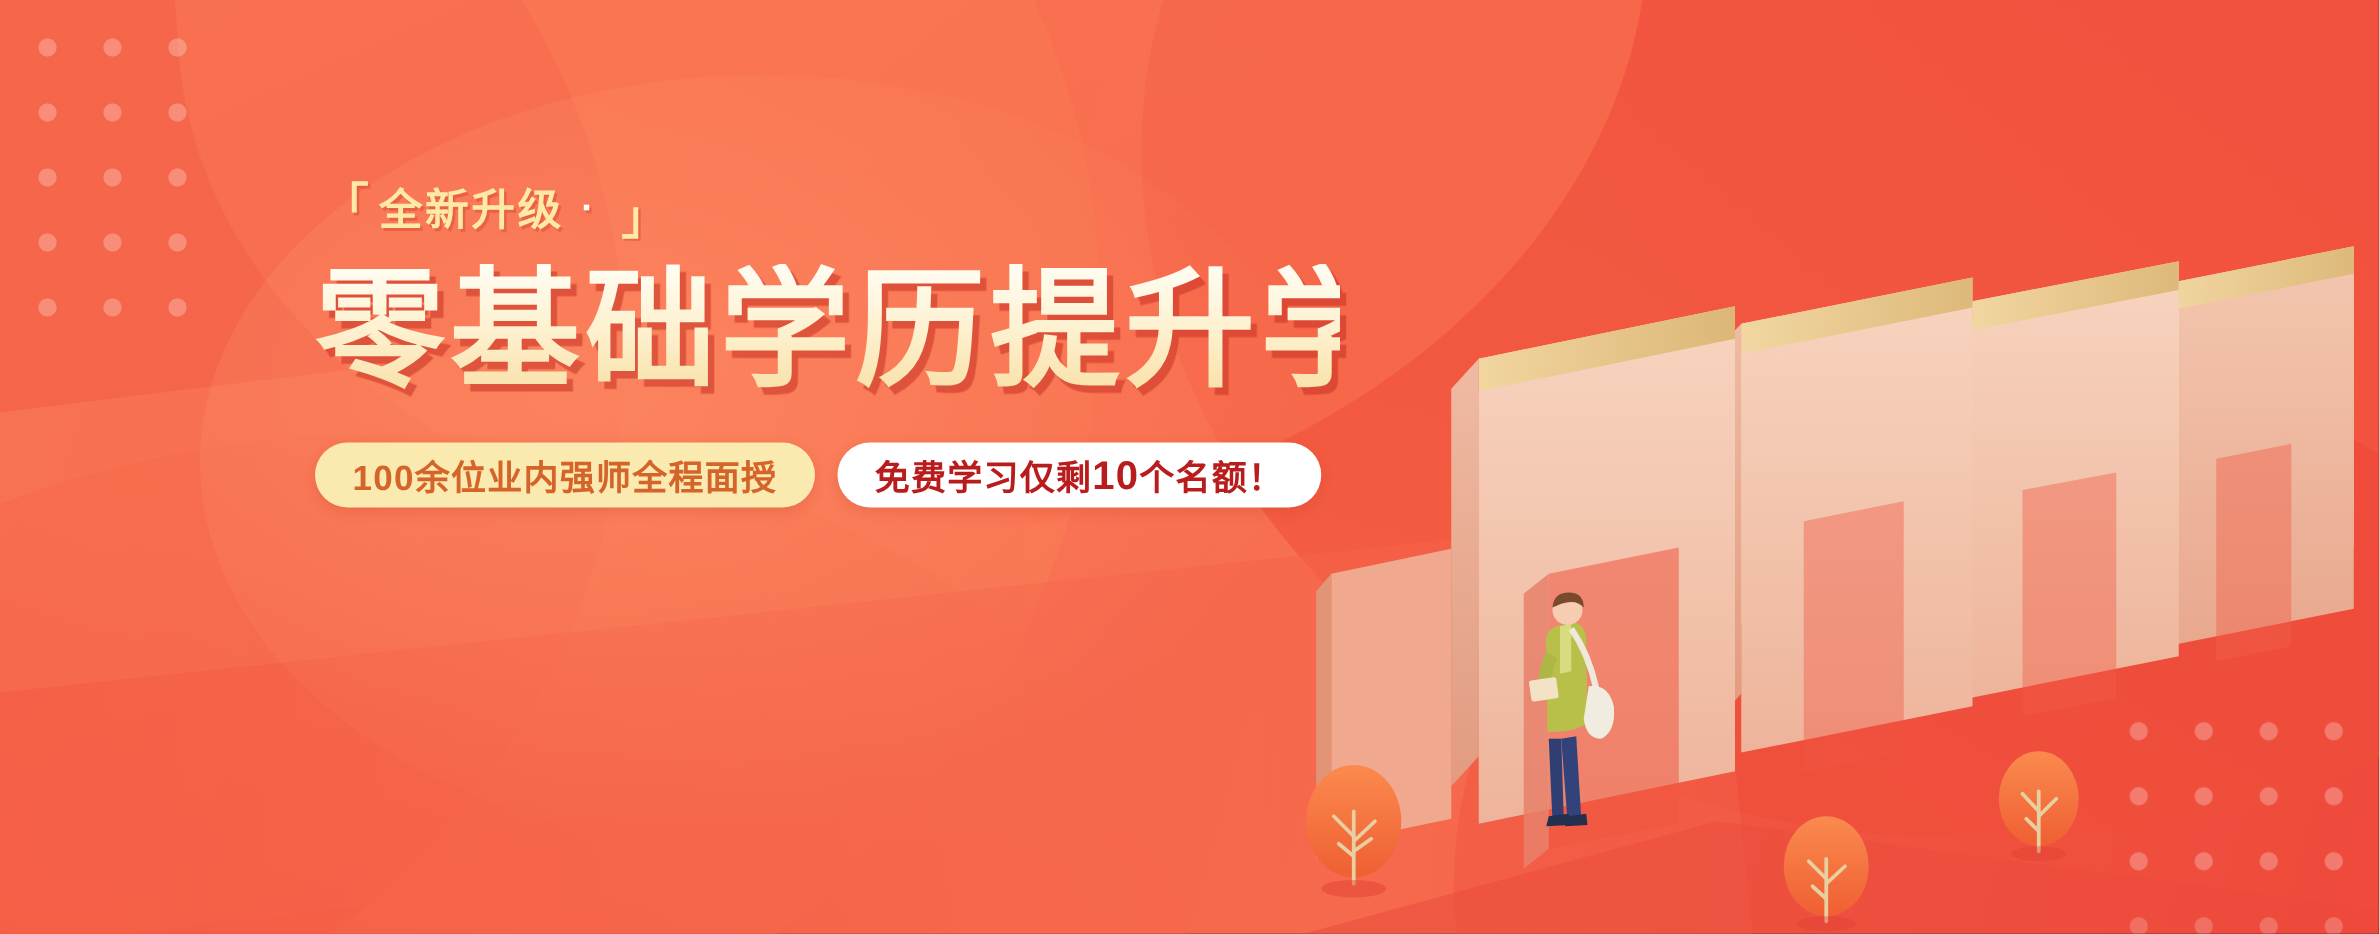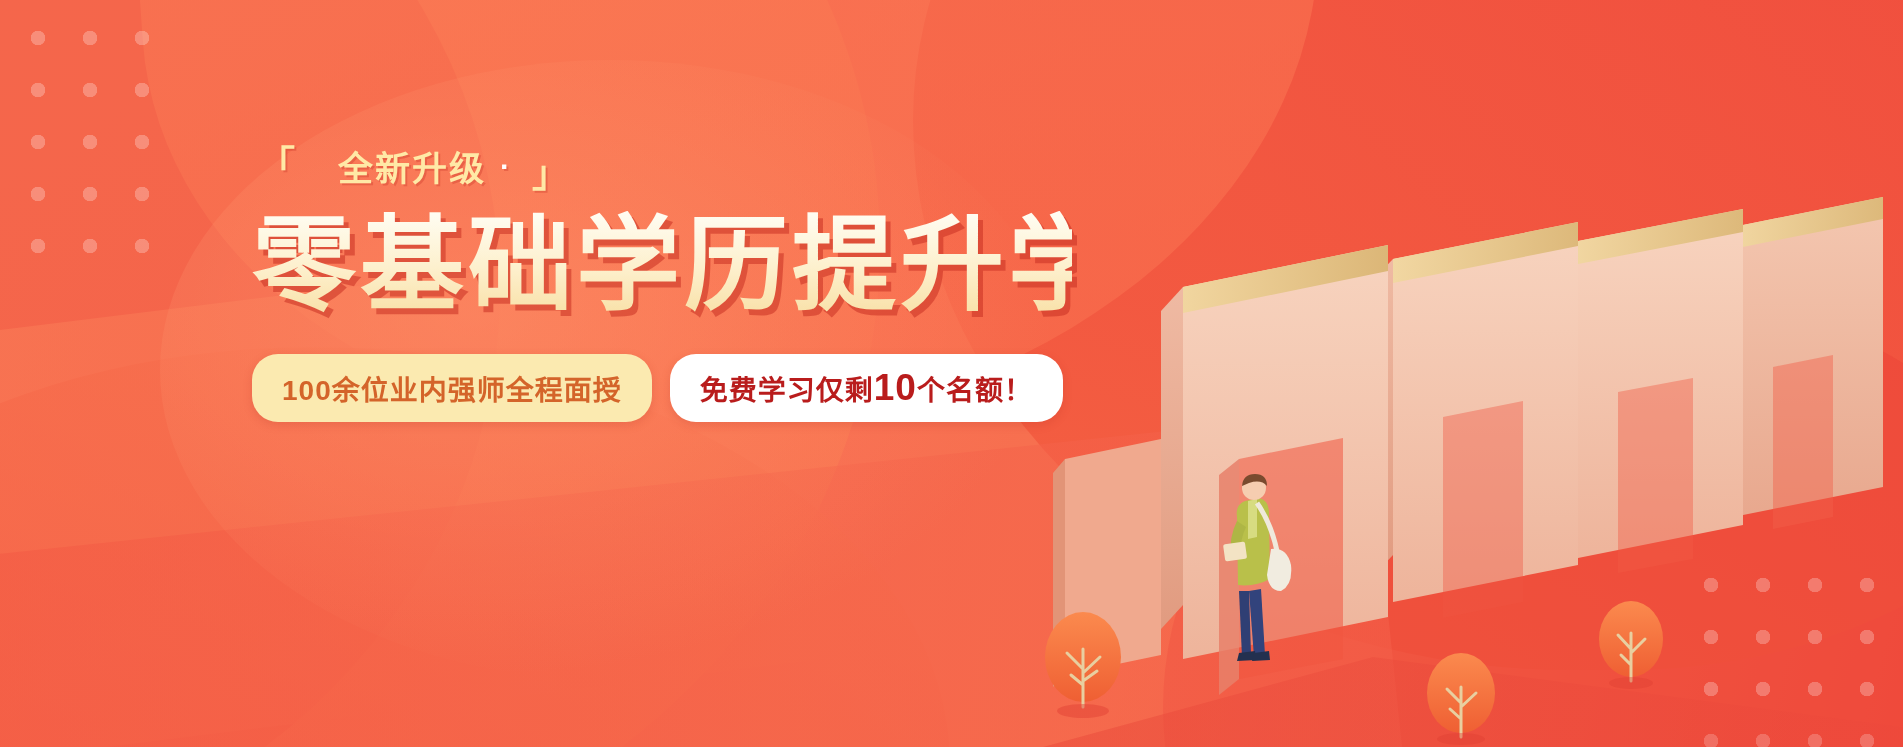--- a/index.html
+++ b/index.html
@@ -146,21 +146,20 @@
   .eyebrow .brk {
     color: #ffe9a6;
     font-size: 37px;
     margin: 0 6px;
     position: relative;
     top: -4px;
   }
   .eyebrow .brk.right { top: 6px; }
   .eyebrow .hl {
     color: #ffe9a6;
-    margin-left: 35px;
   }
   .eyebrow .dot-sep {
     margin: 0 14px;
     color: #ffffff;
     font-size: 30px;
     position: relative;
     top: -2px;
   }
 
   .headline {
@@ -181,38 +180,38 @@
   .badges {
     margin-top: 34px;
     display: flex;
     align-items: center;
     gap: 18px;
   }
   .pill {
     display: inline-flex;
     align-items: center;
     justify-content: center;
-    height: 68px;
+    height: 52px;
     border-radius: 26px;
     padding: 0 30px;
     font-size: 28px;
     font-weight: 700;
     letter-spacing: 1px;
     white-space: nowrap;
     box-shadow: 0 3px 10px rgba(170,40,30,.18);
   }
   .pill.yellow {
     background: #fbeab0;
     color: #d4642a;
   }
   .pill.white {
     background: #ffffff;
     color: #b91c1c;
   }
-  .pill.white .num { font-size: 37px; font-weight: 900; }
+  .pill.white .num { font-size: 32px; font-weight: 900; }
 
   
   .illus {
     position: absolute;
     right: 0;
     bottom: 0;
     width: 860px;
     height: 560px;
     z-index: 4;
   }

